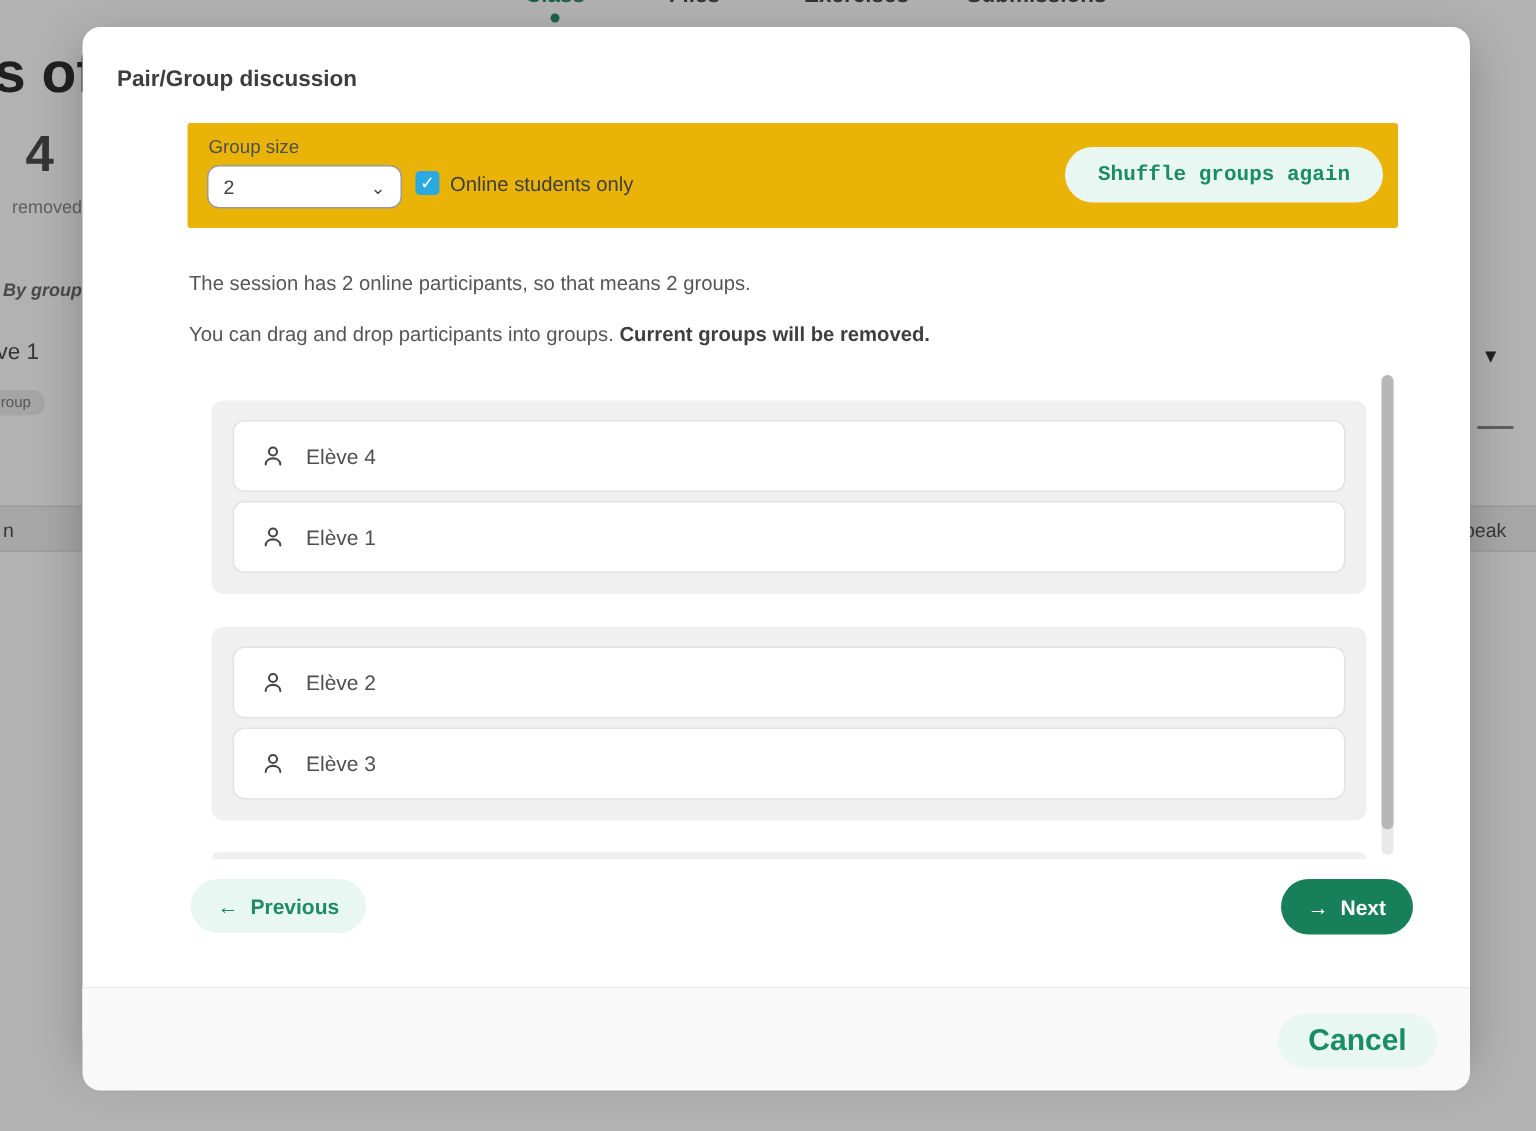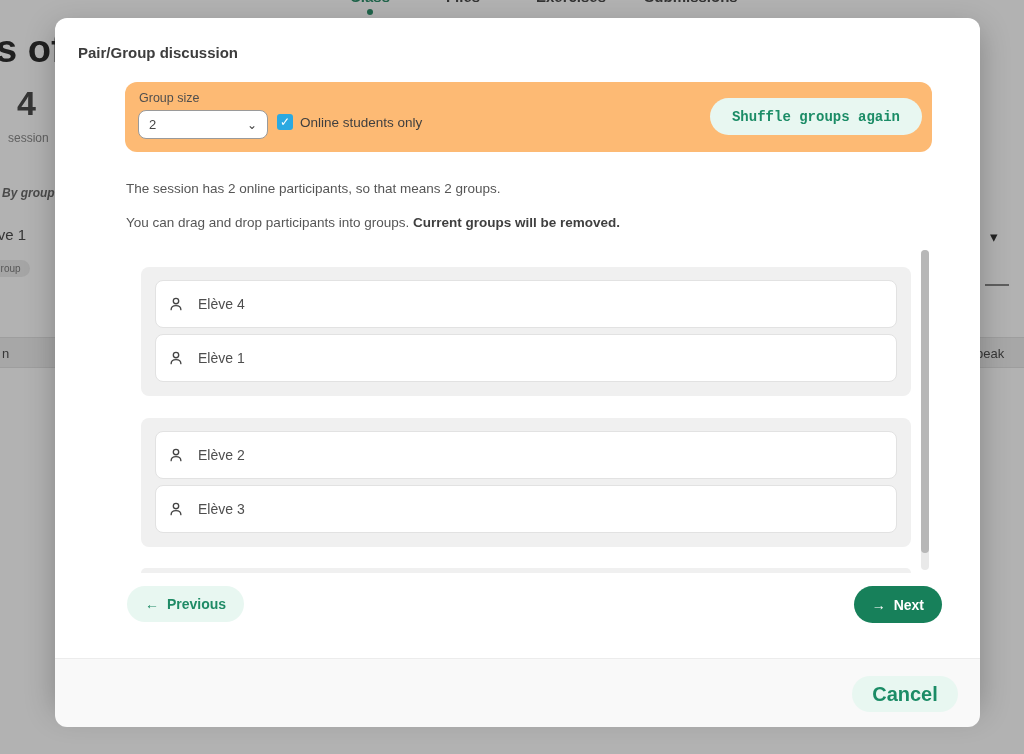--- a/index.html
+++ b/index.html
@@ -37,21 +37,21 @@
   
   .overlay { position:absolute; inset:0; background:rgba(0,0,0,0.30); }
 
   
   .modal { position:absolute; left:55px; top:18px; width:925px; height:685px;
            background:#fff; border-radius:12px; box-shadow:0 10px 30px rgba(0,0,0,0.25); }
 
   .modal-title { position:absolute; left:23px; top:26px; font-size:15px; font-weight:bold; color:#3d3d3d; }
 
   .controls-panel { position:absolute; left:70px; top:64px; width:807px; height:70px;
-                    background:#fdba74; border-radius:12px; }
+                    background:#eab308; border-radius:2px; }
   .group-size-label { position:absolute; left:14px; top:9px; font-size:12.5px; color:#4f4f4f; }
   .group-size-select { position:absolute; left:13px; top:28px; width:130px; height:29px;
                        background:#fff; border:1px solid #9a9a9a; border-radius:8px;
                        font-size:13px; color:#444; display:flex; align-items:center;
                        padding:0 10px; cursor:pointer; }
   .select-chevron { margin-left:auto; font-size:12px; color:#444; }
   .checkbox-row { position:absolute; left:152px; top:32px; display:flex; align-items:center; gap:7px; }
   .checkbox-box { width:16px; height:16px; background:#2ba9e1; border-radius:3px;
                   color:#fff; font-size:12px; line-height:16px; text-align:center; cursor:pointer; }
   .checkbox-label { font-size:13.5px; color:#3f3f3f; }
@@ -63,21 +63,21 @@
   .info-line1 { position:absolute; left:71px; top:163px; font-size:13.5px; color:#565656; }
   .info-line2 { position:absolute; left:71px; top:197px; font-size:13.5px; color:#565656; }
   .info-line2 b { color:#3f3f3f; }
 
   .group-box { position:absolute; left:86px; width:770px; background:#f0f0f0; border-radius:8px; }
   .group-box.g1 { top:249px; height:129px; }
   .group-box.g2 { top:400px; height:129px; }
   .group-box.g3 { top:550px; height:5px; border-radius:8px 8px 0 0; }
   .member-card { position:absolute; left:14px; width:742px; height:48px; background:#fff;
                  border:1px solid #e2e2e2; border-radius:8px; display:flex; align-items:center;
-                 padding-left:11px; gap:13px; cursor:grab; }
+                 padding-left:17px; gap:13px; cursor:grab; }
   .member-card.m1 { top:13px; }
   .member-card.m2 { top:67px; }
   .member-name { font-size:14px; color:#4e4e4e; }
   .person-icon { width:18px; height:18px; display:block; }
 
   .scrollbar-track { position:absolute; left:866px; top:232px; width:8px; height:320px;
                      background:#e9e9e9; border-radius:4px; }
   .scrollbar-thumb { position:absolute; left:0; top:0; width:8px; height:303px;
                      background:#b7b7b7; border-radius:4px; cursor:pointer; }
 
@@ -102,21 +102,21 @@
 
 <div class="page">
   <span class="tab active" style="left:370px">Class</span>
   <span class="tab" style="left:463px">Files</span>
   <span class="tab" style="left:571px">Exercises</span>
   <span class="tab" style="left:691px">Submissions</span>
   <span class="tab-dot"></span>
 
   <div class="bg-heading">s of</div>
   <div class="bg-stat-value">4</div>
-  <div class="bg-stat-label">session</div>
+  <div class="bg-stat-label">removed</div>
   <div class="bg-bygroup">By group</div>
   <div class="bg-student">Elève 1</div>
   <div class="bg-badge">group</div>
   <div class="bg-chevron">▾</div>
   <div class="bg-dash"></div>
   <div class="bg-band">
     <span class="bg-band-left">n</span>
     <span class="bg-band-right">peak</span>
   </div>
 </div>

